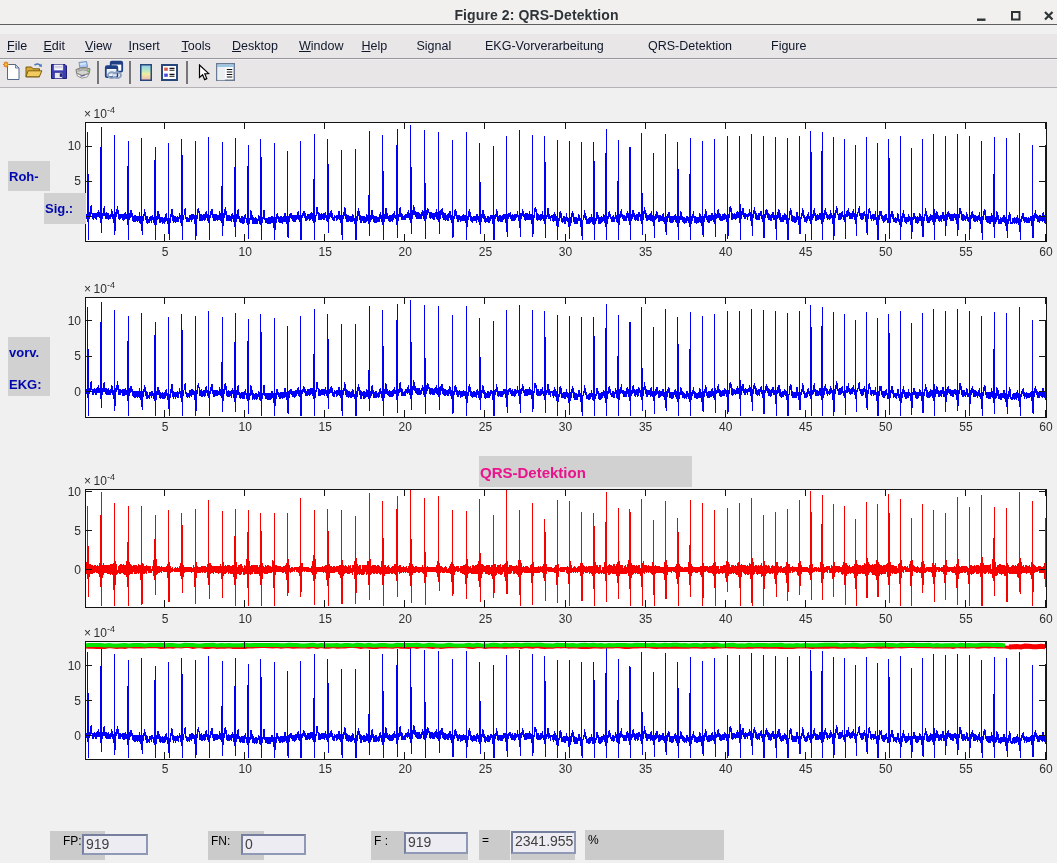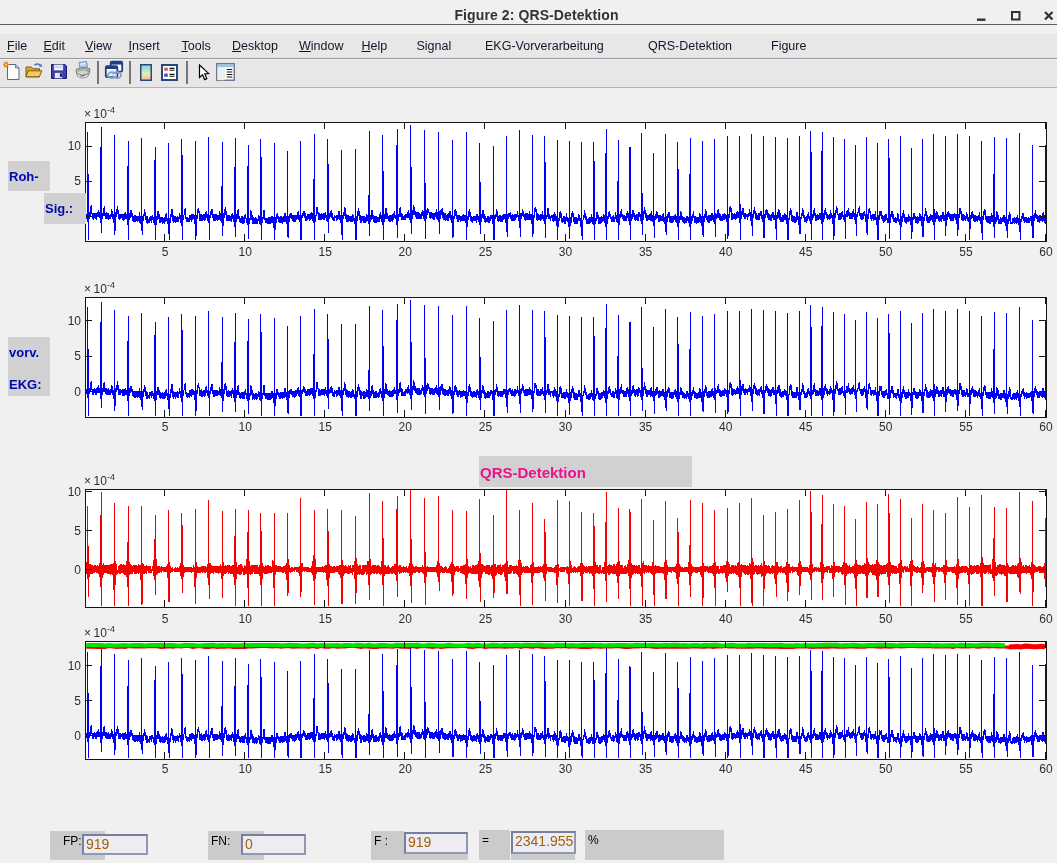--- a/index.html
+++ b/index.html
@@ -11,21 +11,21 @@
   background:#e8e6e7; border-bottom:1px solid #98969c; }
 .mi { position:absolute; top:5px; font-size:12.5px; color:#0f172a; }
 .u { text-decoration:underline; }
 .toolbar { position:absolute; left:0; top:60px; width:1057px; height:28px;
   background:#e8e6e7; border-bottom:1px solid #b4b2b6; }
 .tsep { position:absolute; top:61px; width:1.5px; height:23px; background:#76767a; }
 .glab { position:absolute; background:#d1d1d1; font-weight:bold; color:#0008ad;
   font-size:13px; padding:8px 0 0 1px; }
 .blab { position:absolute; background:#cbcbcb; color:#000; font-size:12px; padding:3px 0 0 3px; }
 .field { position:absolute; background:#edecf3; border:2px solid #8f99b5;
-  color:#a16207; font-size:14px; padding-left:2px;
+  color:#404040; font-size:14px; padding-left:2px;
   border-top-color:#76809e; border-left-color:#76809e; }
 .tl { font-size:12px; fill:#2e2e2e; }
 .ts { font-size:9px; fill:#2e2e2e; }
 svg { display:block; }
 </style></head>
 <body>
 <svg width="1057" height="863" style="position:absolute;left:0;top:0" font-family="Liberation Sans, sans-serif">
 <clipPath id="c122">
       <rect x="85" y="122" width="961" height="119"></rect>
     </clipPath>

